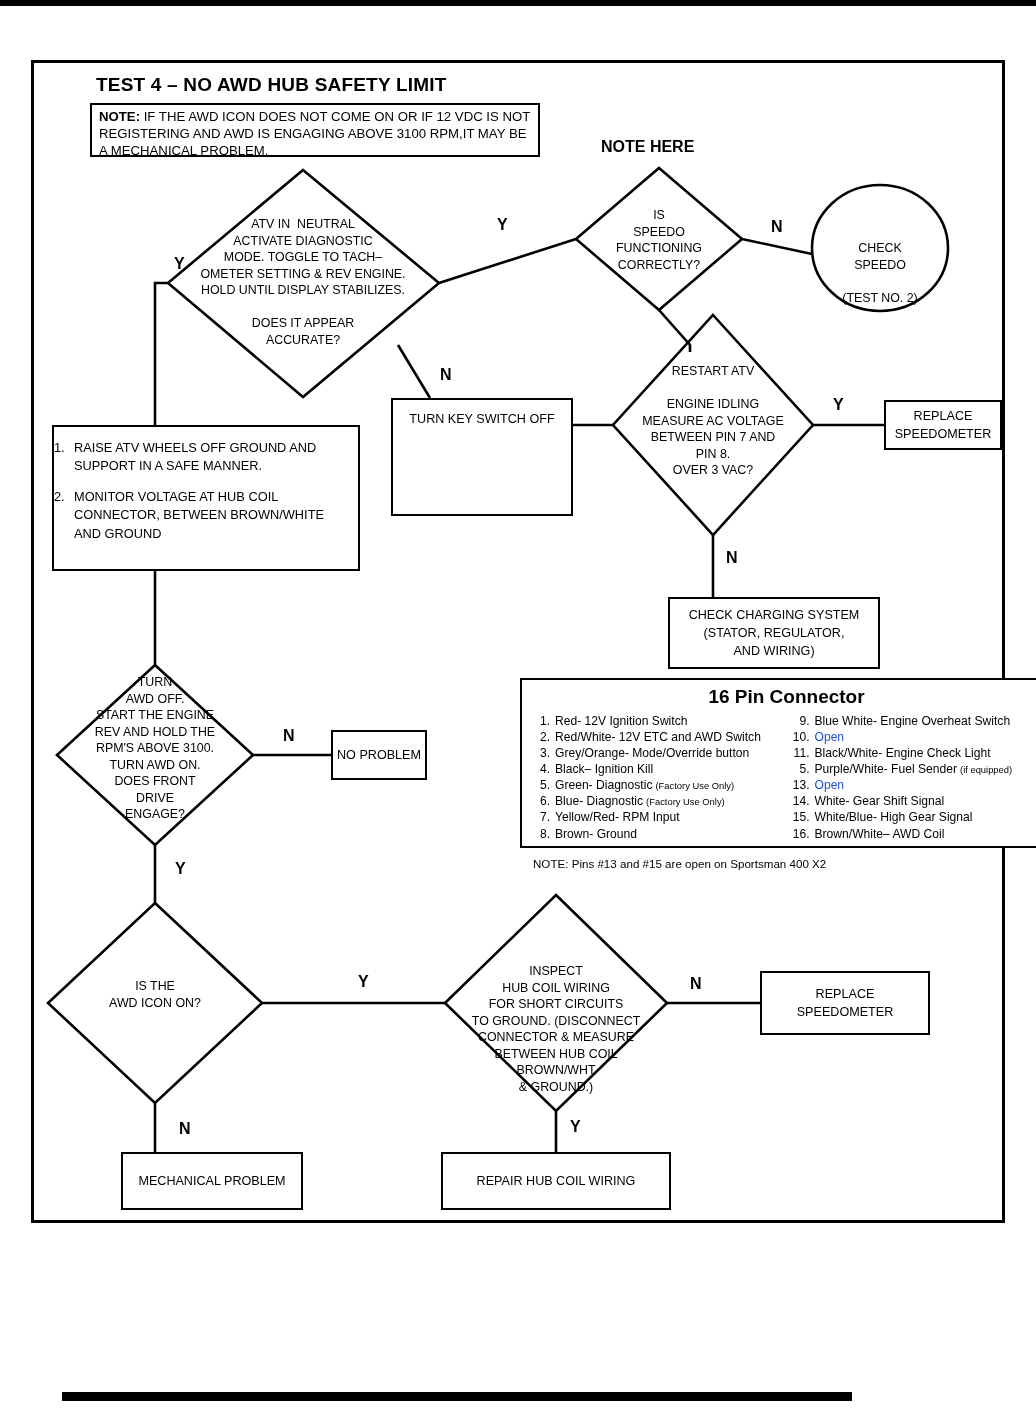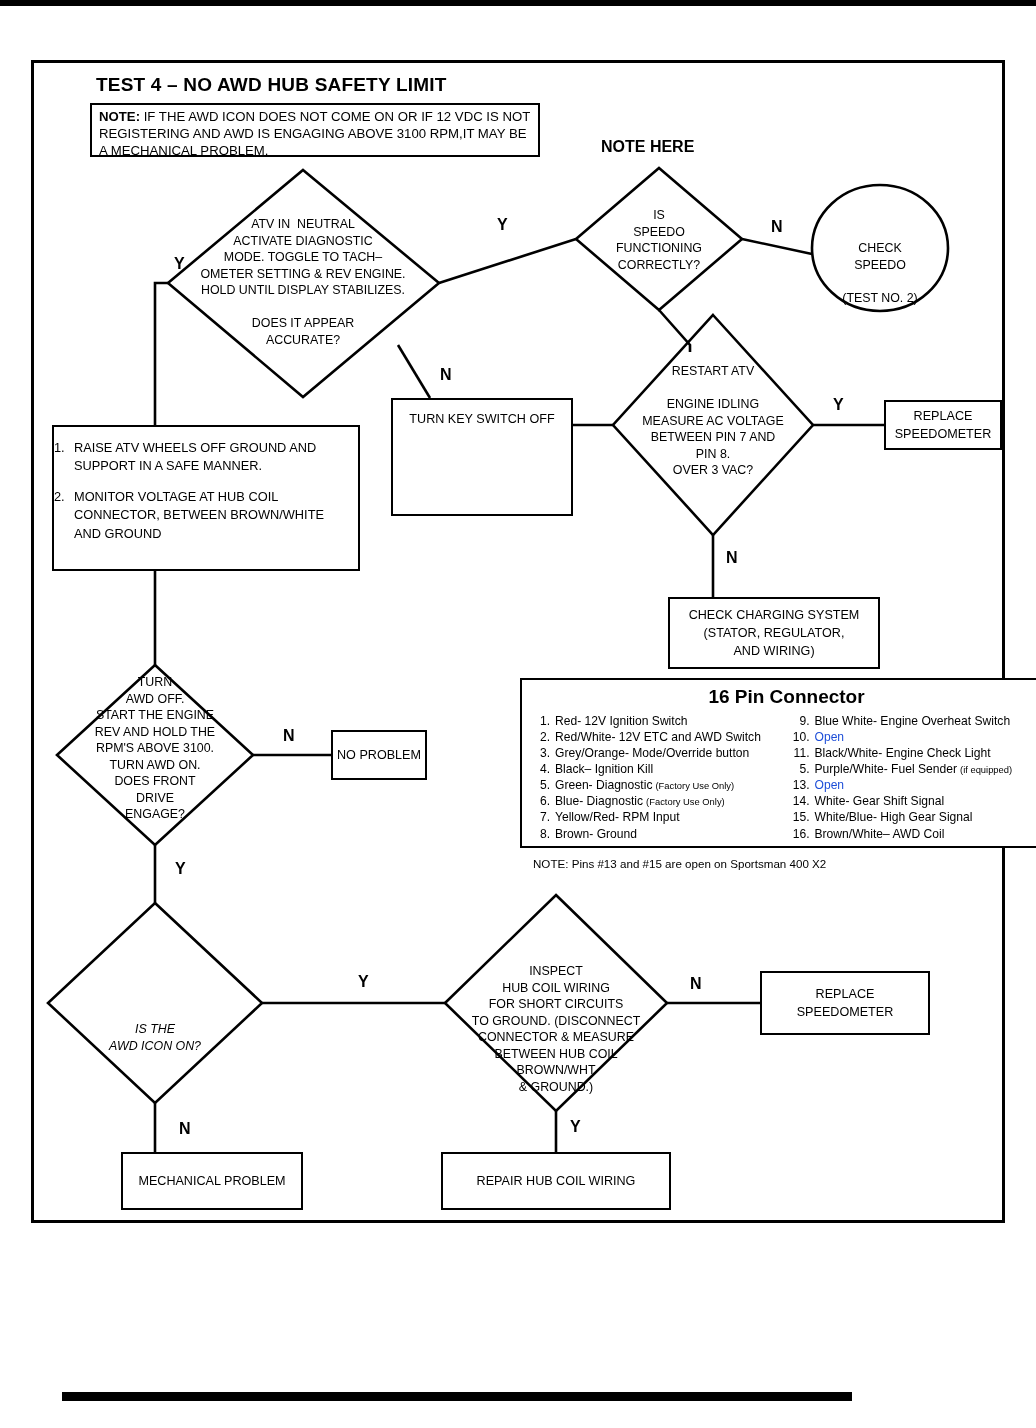--- a/index.html
+++ b/index.html
@@ -154,21 +154,21 @@
 <div class="dtext" style="left:57px;top:674px;width:196px;">TURN
 AWD OFF.
 START THE ENGINE
 REV AND HOLD THE
 RPM'S ABOVE 3100.
 TURN AWD ON.
 DOES FRONT
 DRIVE
 ENGAGE?</div>
 
-<div class="dtext" style="left:55px;top:1021px;width:200px;font-style:italic;">IS THE
+<div class="dtext" style="left:55px;top:978px;width:200px;">IS THE
 AWD ICON ON?</div>
 
 <div class="dtext" style="left:441px;top:931px;width:230px;margin-top:32px;">INSPECT
 HUB COIL WIRING
 FOR SHORT CIRCUITS
 TO GROUND. (DISCONNECT
 CONNECTOR &amp; MEASURE
 BETWEEN HUB COIL
 BROWN/WHT
 &amp; GROUND.)</div>

